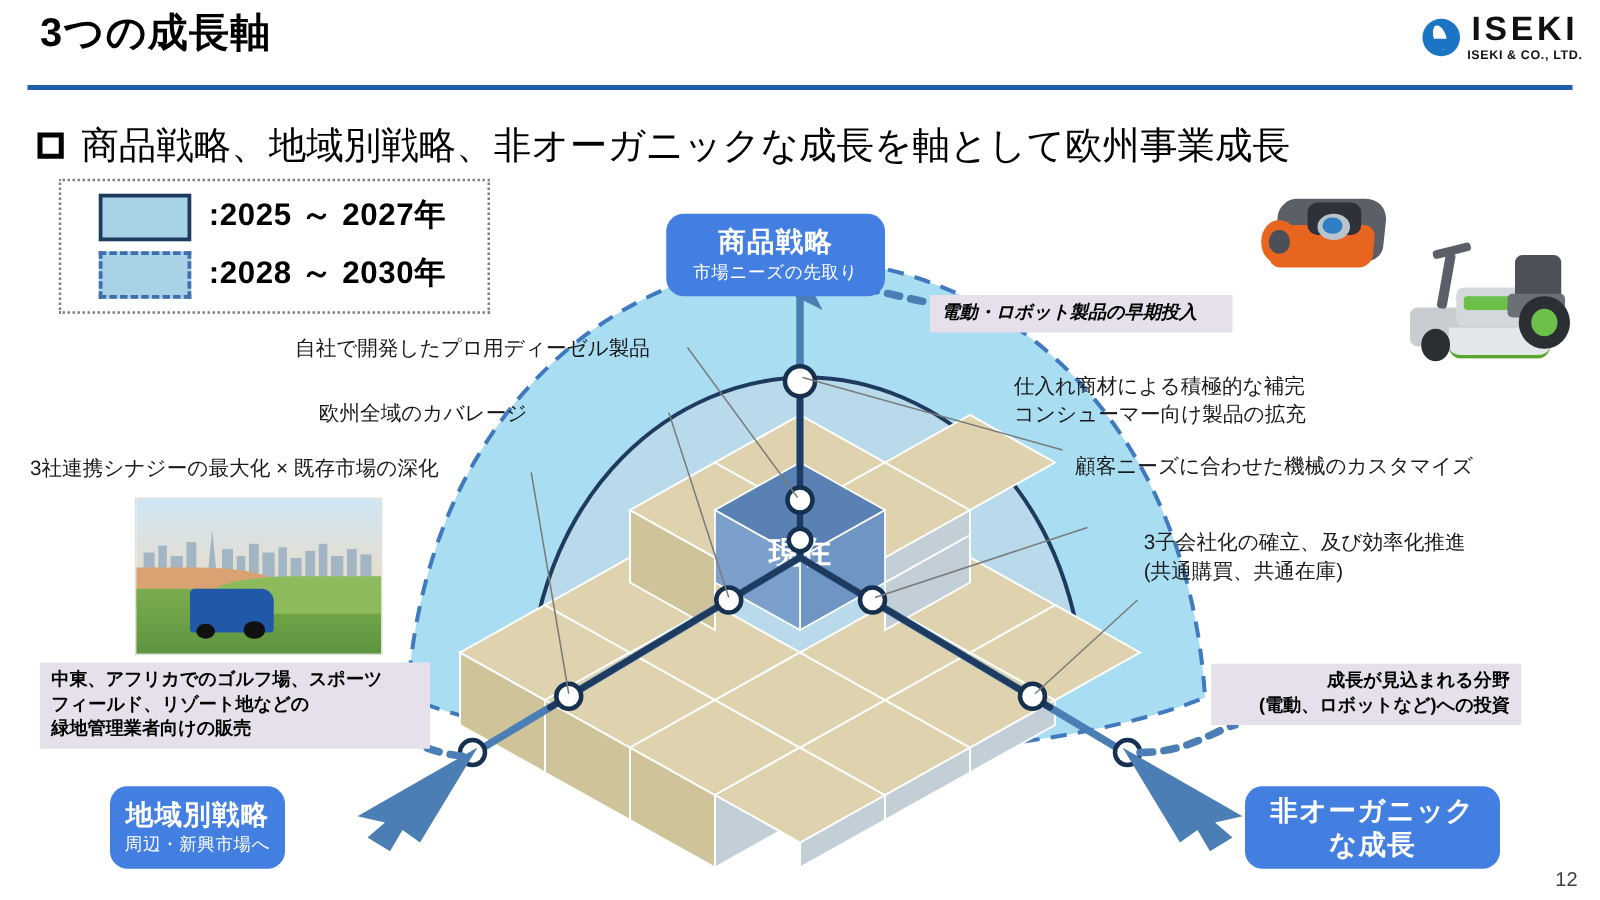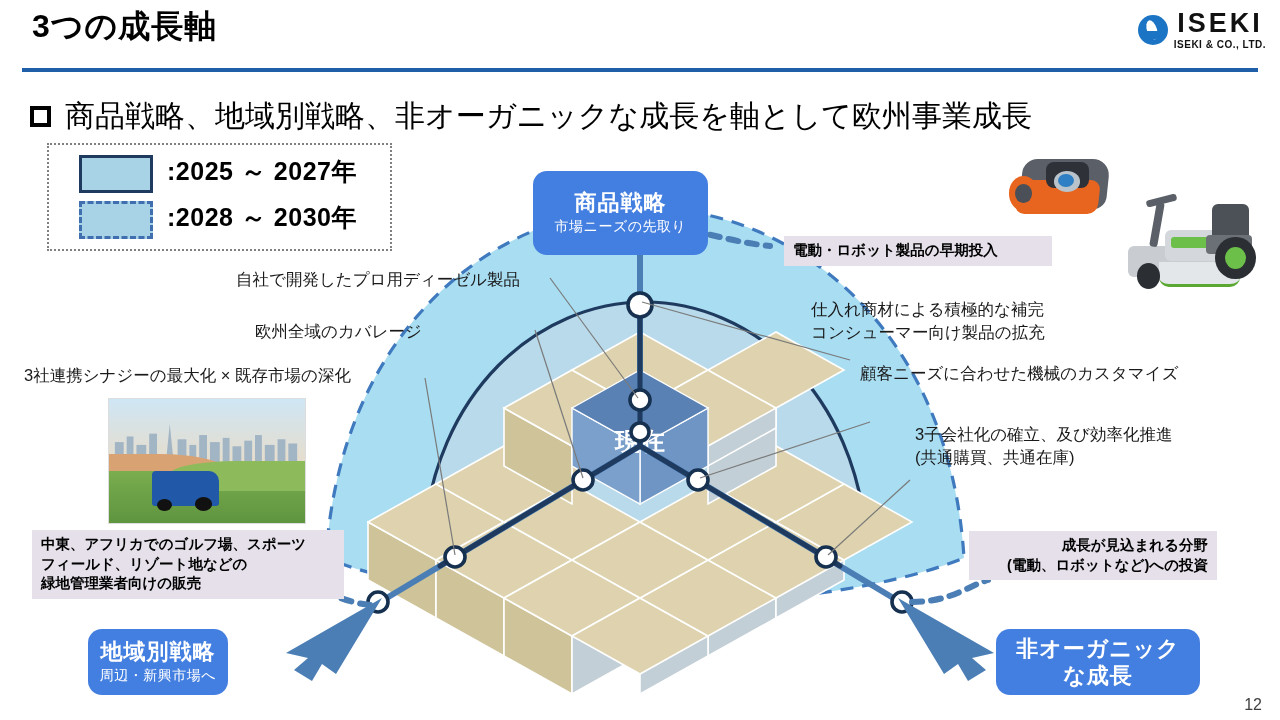--- a/index.html
+++ b/index.html
@@ -71,32 +71,32 @@
   .diagram svg{width:100%;height:100%;overflow:visible;}
 
   
   .sbox{
     position:absolute;border-radius:14px;background:#437fe0;
     color:#fff;text-align:center;display:flex;flex-direction:column;
     justify-content:center;align-items:center;line-height:1.1;
   }
   .sbox .t1{font-size:22px;font-weight:bold;letter-spacing:1px;}
   .sbox .t2{font-size:14px;margin-top:4px;letter-spacing:.5px;}
-  #box-product{left:533px;top:171px;width:175px;height:84px;}
+  #box-product{left:533px;top:171px;width:175px;height:66px;}
   #box-regional{left:88px;top:629px;width:140px;height:66px;}
   #box-nonorganic{left:996px;top:629px;width:204px;height:66px;}
   #box-nonorganic .t1{line-height:1.25;}
 
   
   .callout{
     position:absolute;background:#e5e0ea;color:#000;
     font-size:14.5px;font-weight:bold;line-height:1.35;
     padding:5px 9px;box-sizing:border-box;white-space:pre-line;
   }
-  #callout-product{left:784px;top:236px;width:268px;}
+  #callout-product{left:744px;top:236px;width:242px;font-style:italic;}
   #callout-regional{left:32px;top:530px;width:312px;}
   #callout-nonorganic{left:969px;top:531px;width:248px;text-align:right;}
 
   
   .anno{
     position:absolute;font-size:16.5px;color:#1a1a1a;line-height:1.4;
     white-space:pre-line;
   }
   #anno-diesel{left:236px;top:268px;}
   #anno-coverage{left:255px;top:320px;}

